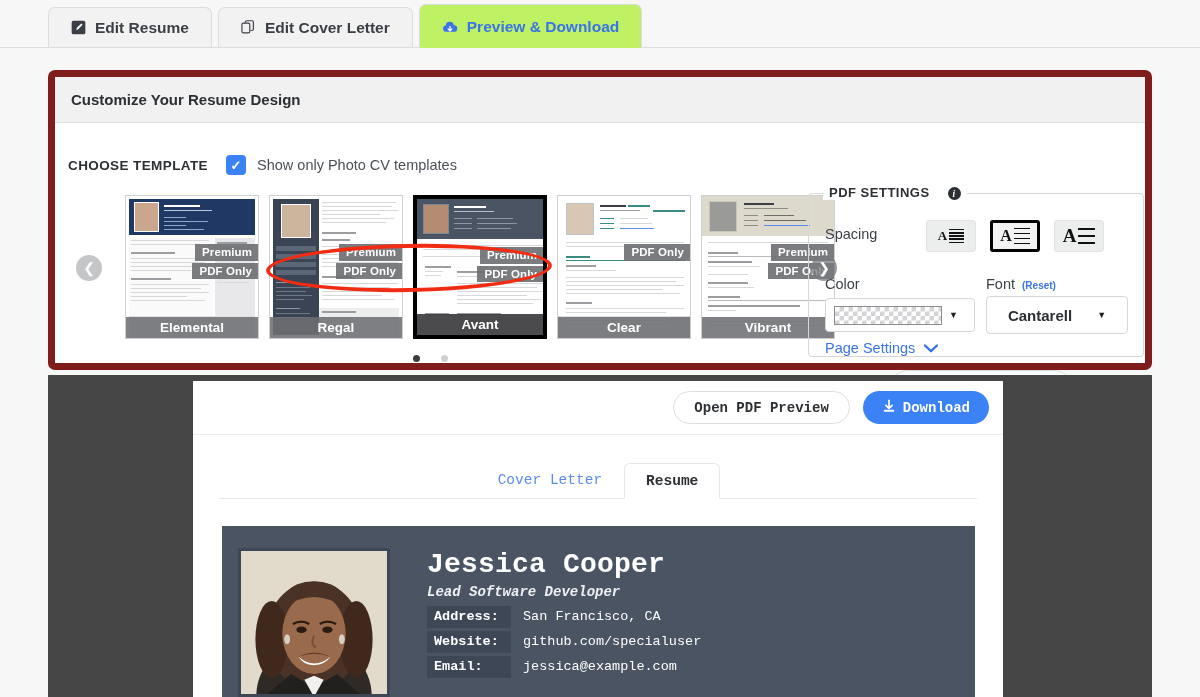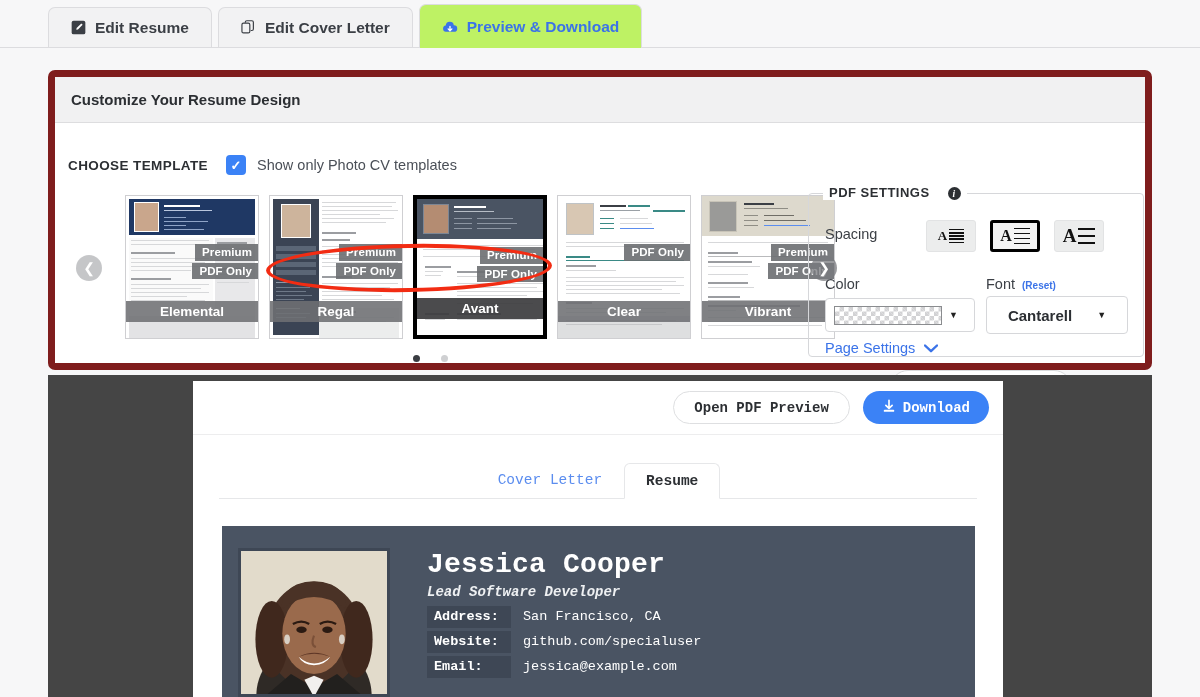--- a/index.html
+++ b/index.html
@@ -73,21 +73,21 @@
   
   .carousel { position:absolute; left: 13px; top: 60px; width: 775px; height: 190px; }
   .thumbs { position:absolute; left: 57px; top: 12px; display:flex; gap: 10px; }
   .thumb {
     width: 134px; height: 144px; position: relative; cursor: pointer;
     background:#fff; overflow:hidden;
     border: 1px solid #cfcfd2;
   }
   .thumb.selected { border: 4px solid #000; }
   .thumb .cap {
-    position:absolute; left:0; right:0; bottom:16px; height: 21px;
+    position:absolute; left:0; right:0; bottom:0; height: 21px;
     background: rgba(110,112,115,.88); color:#fff;
     display:flex; align-items:center; justify-content:center;
     font-size: 13.5px; font-weight: 700;
   }
   .thumb.selected .cap { background: rgba(60,60,62,.92); }
   .badge-wrap {
     position:absolute; right:0; top: 28px; display:flex; flex-direction:column; align-items:flex-end;margin-top:20px;
   }
   .badge {
     background: rgba(108,110,113,.9); color:#fff; font-size: 11.5px;

